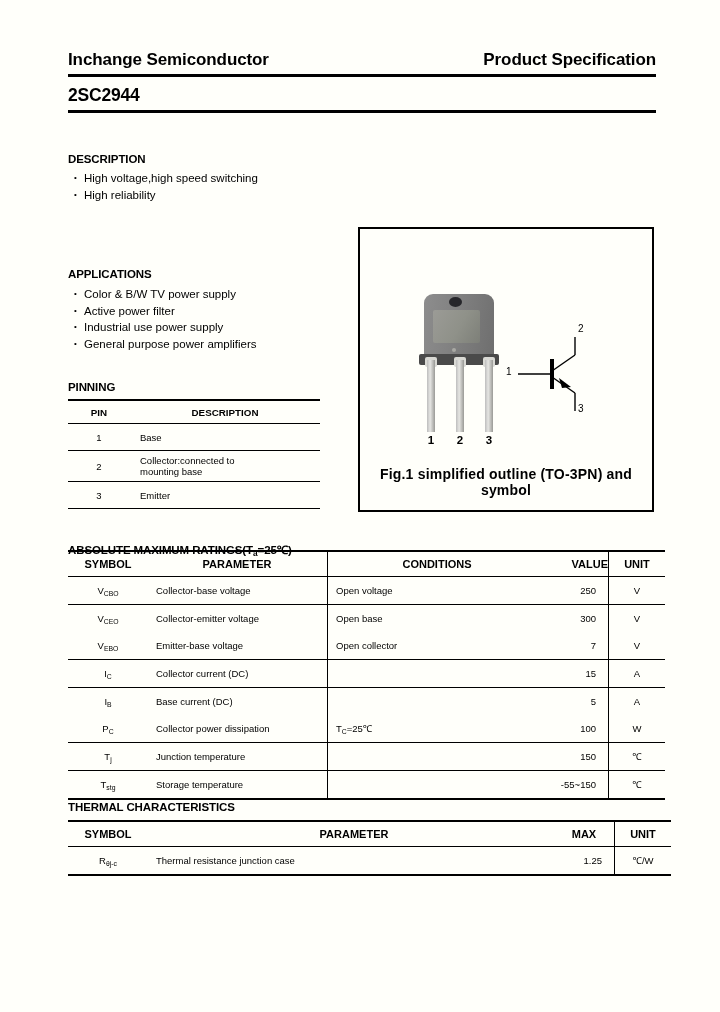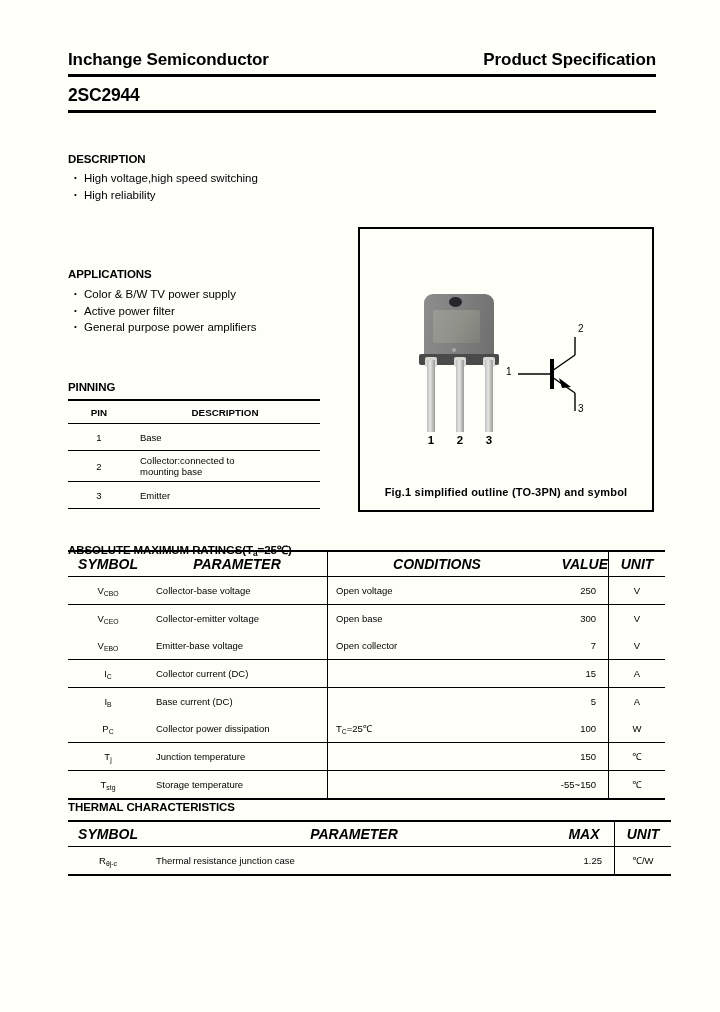--- a/index.html
+++ b/index.html
@@ -130,21 +130,21 @@
     width: 296px; height: 285px;
     border: 2px solid #000;
     background: #fffffa;
     box-sizing: border-box;
   }
   .fig-caption {
     position: absolute;
     left: 0; right: 0;
     bottom: 12px;
     text-align: center;
-    font-size: 11px;
+    font-size: 14px;
     font-weight: bold;
     letter-spacing: 0.2px;
   }
 
   
   .pkg { position: absolute; left: 56px; top: 65px; width: 88px; height: 150px; }
   .pkg-body {
     position: absolute;
     left: 8px; top: 0;
     width: 70px; height: 68px;
@@ -220,27 +220,26 @@
   
   .dtable {
     position: absolute;
     left: 68px;
     width: 588px;
     border-collapse: collapse;
     font-size: 9.5px;
     table-layout: fixed;
   }
   .dtable th {
-    font-size: 14px;
+    font-size: 11px;
     font-weight: bold;
     height: 22px;
     border-top: 2px solid #000;
     border-bottom: 1px solid #000;
     vertical-align: middle;
-    font-style: italic;
   }
   .dtable td {
     height: 27px;
     vertical-align: middle;
     padding: 0;
   }
   .dtable .rowline td { border-bottom: 1px solid #000; }
   .dtable .c-sym   { width: 78px;  text-align: center; }
   .dtable .c-par   { width: 178px; text-align: left; padding-left: 8px;
                      border-right: 1px solid #000; }
@@ -277,20 +276,21 @@
   <div class="sec-head" style="left:68px; top:153px;">DESCRIPTION</div>
   <div class="blist" style="left:74px; top:170px;">
     <div class="bi">High voltage,high speed switching</div>
     <div class="bi">High reliability</div>
   </div>
 
   <div class="sec-head" style="left:68px; top:268px;">APPLICATIONS</div>
   <div class="blist" style="left:74px; top:286px;">
     <div class="bi">Color &amp; B/W TV power supply</div>
     <div class="bi">Active power filter</div>
+    <div class="bi">Industrial use power supply</div>
     <div class="bi">General purpose power amplifiers</div>
   </div>
 
   <div class="sec-head" style="left:68px; top:381px;">PINNING</div>
   <table class="pin-table">
     <tbody>
         <tr class="pin-head">
       <th class="c-pin">PIN</th>
       <th class="c-desc" style="text-align:center;padding-left:0">DESCRIPTION</th>
     </tr>

